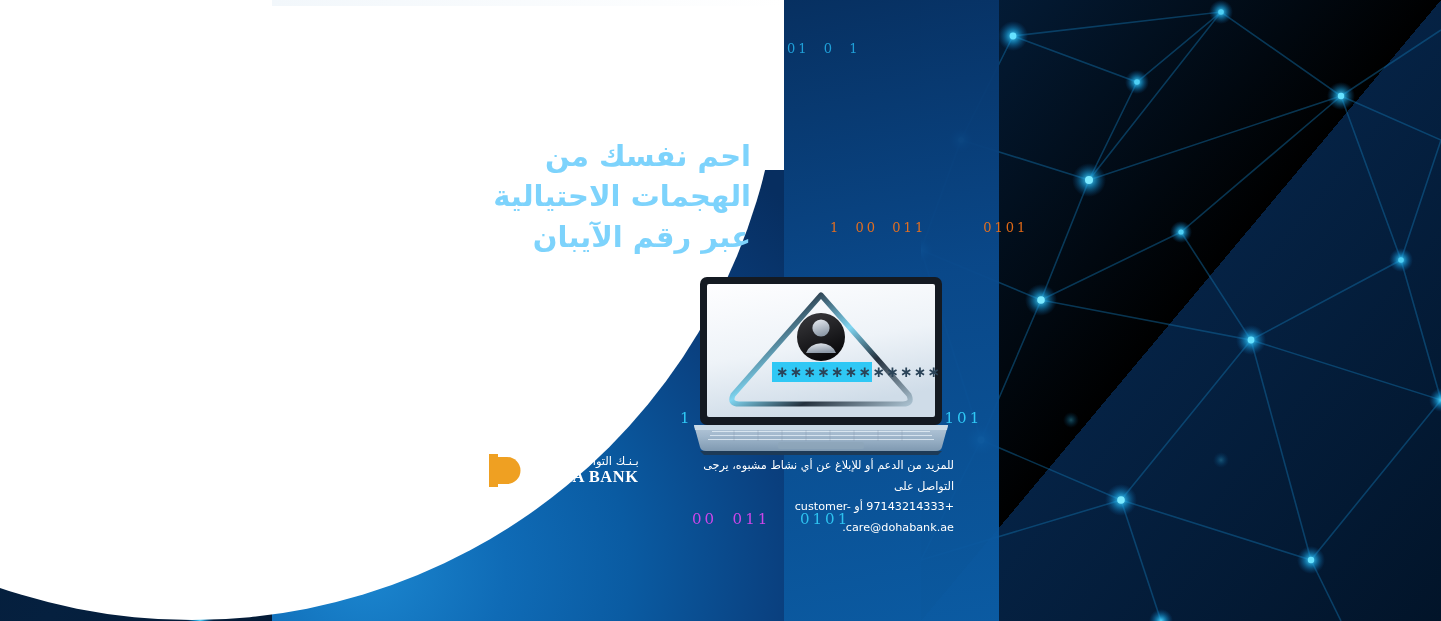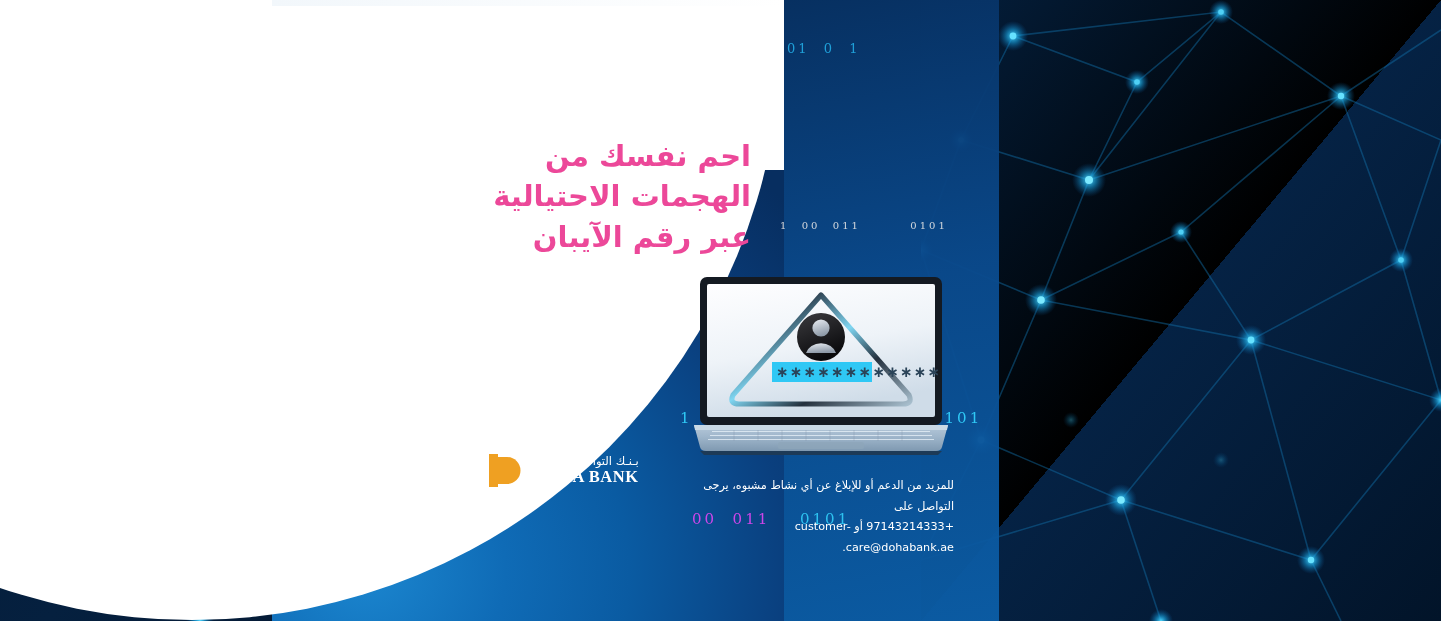--- a/index.html
+++ b/index.html
@@ -51,21 +51,21 @@
     position:absolute; left:272px; top:0; width:512px; height:6px;
     background:linear-gradient(90deg,#f2f7fb,#ffffff);
   }
 
   
   .headline {
     position:absolute; right:690px; top:136px;
     width:330px;
     text-align:right;
     direction:rtl;
-    color:#ec4899;
+    color:#7dd3fc;
     font-family:"DejaVu Sans", sans-serif;
     font-weight:bold;
     font-size:29px;
     line-height:1.39;
     letter-spacing:0px;
   }
   .headline div { white-space:nowrap; }
 
   
   .laptop { position:absolute; left:694px; top:277px; width:254px; height:178px; }
@@ -82,40 +82,40 @@
     direction:rtl; font-family:"DejaVu Sans", sans-serif;
     margin-bottom:2px;
   }
   .logo-en {
     color:#ffffff; font-size:16.5px; font-weight:bold; letter-spacing:.6px;
     font-family:Liberation Serif, serif;
   }
 
   
   .contact {
-    position:absolute; right:487px; top:476px;
+    position:absolute; right:487px; top:456px;
     width:268px; text-align:right; direction:rtl;
     color:#ffffff;
     font-family:"DejaVu Sans", sans-serif;
     font-size:11.2px; line-height:1.85;
   }
   .contact .line2 { direction:rtl; unicode-bidi:plaintext; }
 
   
   .bits {
     position:absolute;
     font-family:"DejaVu Serif", serif;
     color:#2fc8f5;
     letter-spacing:3px;
     white-space:pre;
     user-select:none;
   }
   .b-top       { left:787px; top:41px;  font-size:13px; color:#1f9fd8; }
   .b-faint     { left:885px; top:122px; font-size:11px; color:#0f5b96; opacity:.75; letter-spacing:4px;}
-  .b-mid       { left:780px; top:220px; font-size:10px; color:#e5e5e5; opacity:.9; }
+  .b-mid       { left:830px; top:220px; font-size:13px; color:#f97316; opacity:.9; }
   .b-left-lap  { left:680px; top:409px; font-size:15px; color:#2fc8f5; }
   .b-right-lap { left:932px; top:409px; font-size:15px; color:#2fc8f5; }
   .b-bottom-a  { left:692px; top:510px; font-size:15px; color:#d946ef; opacity:.95;}
   .b-bottom-b  { left:800px; top:510px; font-size:15px; color:#2fc8f5; opacity:.95;}
 </style>
 </head>
 <body>
 
 <div class="banner">
 

